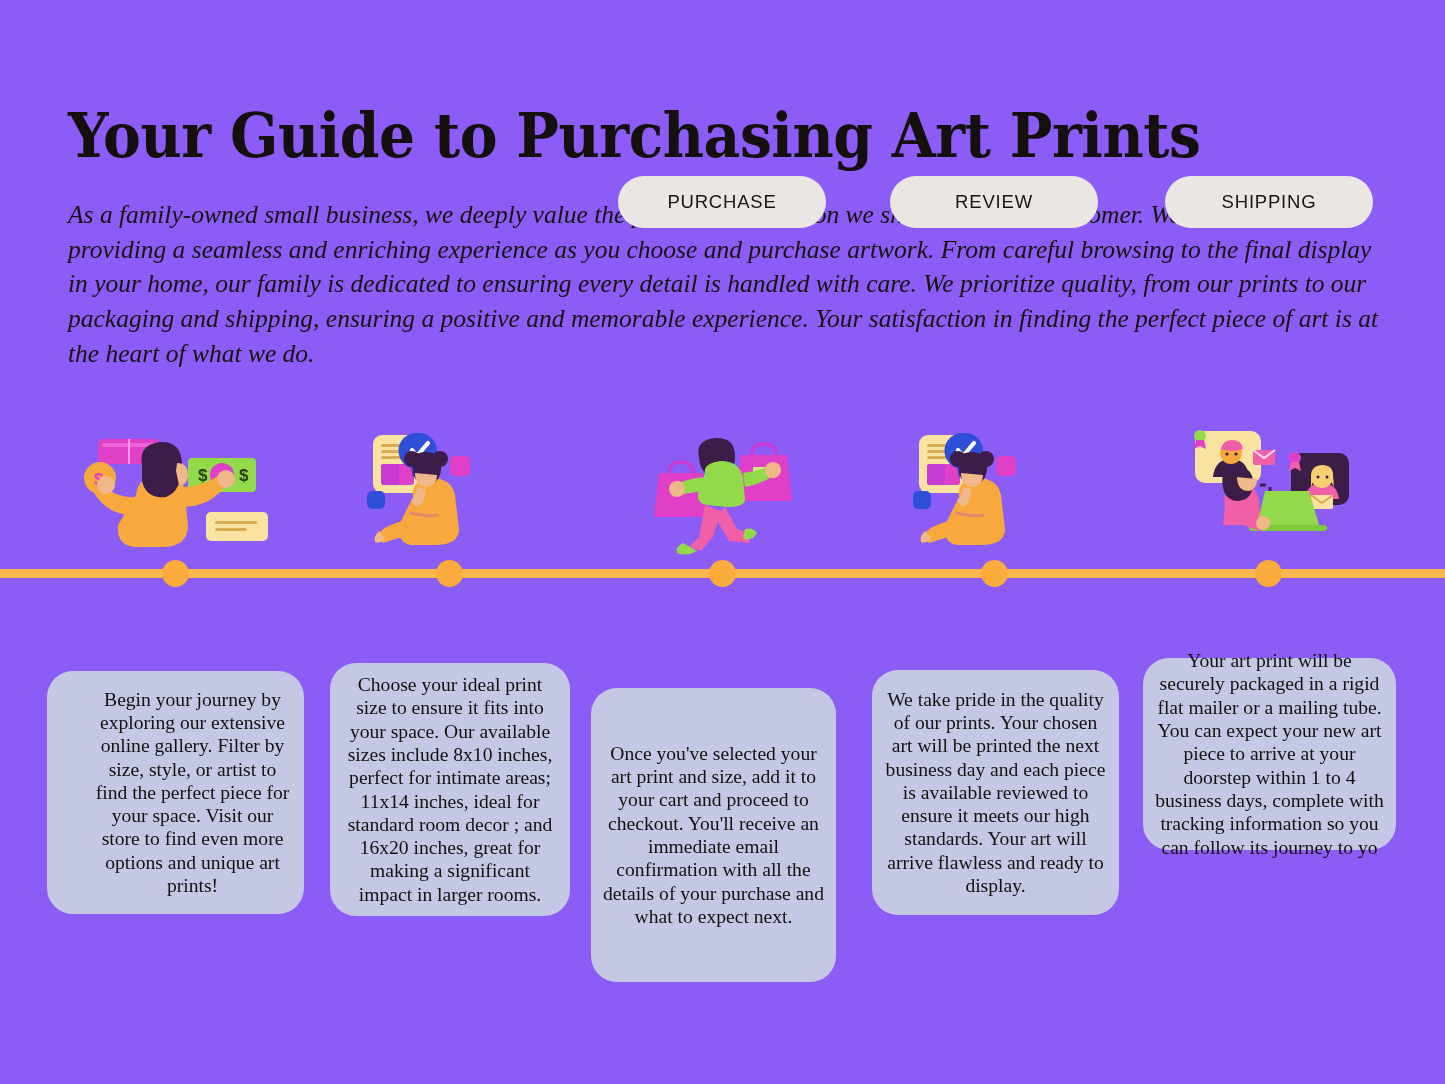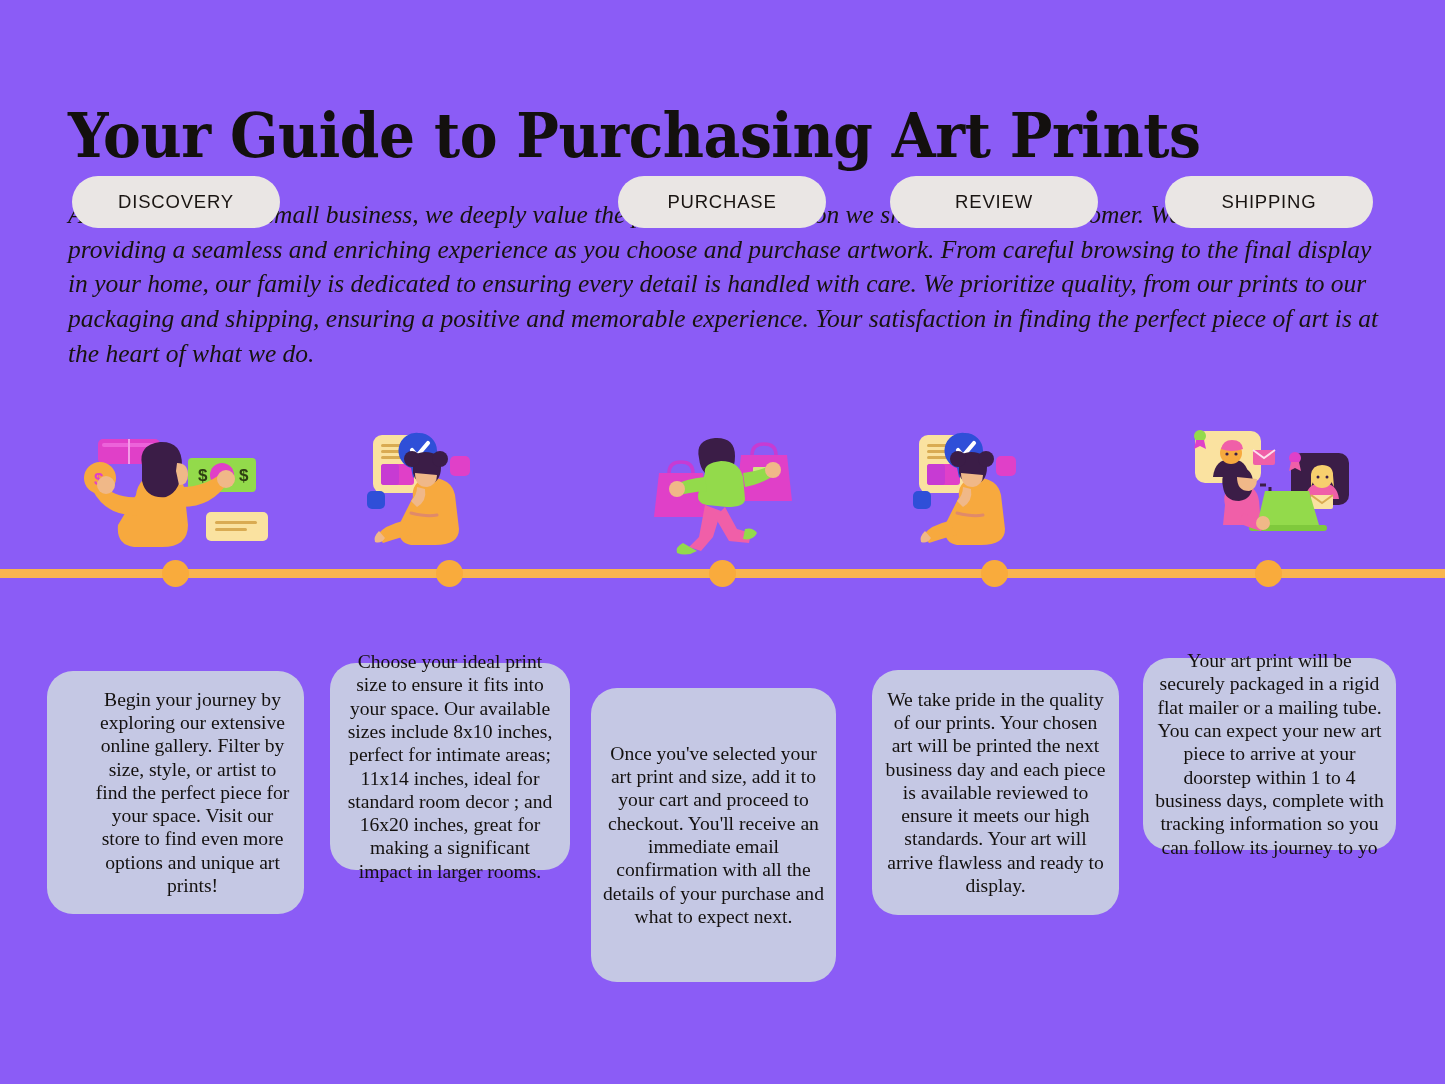--- a/index.html
+++ b/index.html
@@ -130,21 +130,21 @@
   #col-4 { left: 872px;  width: 247px; }
   #col-5 { left: 1143px; width: 253px; }
 
   #pill-1 { left: 72px;   width: 208px; }
   #pill-2 { left: 345px;  width: 208px; }
   #pill-3 { left: 618px;  width: 208px; }
   #pill-4 { left: 890px;  width: 208px; }
   #pill-5 { left: 1165px; width: 208px; }
 
   #card-1 { left: 47px;   top: 671px; width: 257px; height: 243px; padding-left: 46px; }
-  #card-2 { left: 330px;  top: 663px; width: 240px; height: 207px; }
+  #card-2 { left: 330px;  top: 663px; width: 240px; height: 253px; }
   #card-3 { left: 591px;  top: 688px; width: 245px; height: 294px; }
   #card-4 { left: 872px;  top: 670px; width: 247px; height: 245px; }
   #card-5 { left: 1143px; top: 658px; width: 253px; height: 192px; }
 
   #dot-1 { left: 162px; }
   #dot-2 { left: 436px; }
   #dot-3 { left: 709px; }
   #dot-4 { left: 981px; }
   #dot-5 { left: 1255px; }
 </style>
@@ -296,23 +296,20 @@
         <path d="M58 62 q-4 -18 14 -20 q16 0 16 16 q0 16 -14 18 q-14 0 -16 -14 z" fill="#3b1d47"></path>
         <path d="M72 52 q0 14 12 14 q8 -2 8 -12 z" fill="#f0b888"></path>
         <path d="M92 100 l62 0 l-10 -34 l-44 0 z" fill="#93da4b"></path>
         <rect x="84" y="100" width="78" height="6" rx="3" fill="#7fc93c"></rect>
         <path d="M78 88 q14 6 22 10 l-4 8 q-14 -4 -22 -8 z" fill="#f05fa8"></path>
         <circle cx="98" cy="98" r="7" fill="#f0b888"></circle>
       </svg>
     </div>
   </div>
 
-  <div class="pill" id="pill-1">
-    <span class="pill-label">DISCOVERY</span>
-  </div>
   <div class="pill" id="pill-3">
     <span class="pill-label">PURCHASE</span>
   </div>
   <div class="pill" id="pill-4">
     <span class="pill-label">REVIEW</span>
   </div>
   <div class="pill" id="pill-5">
     <span class="pill-label">SHIPPING</span>
   </div>
 

